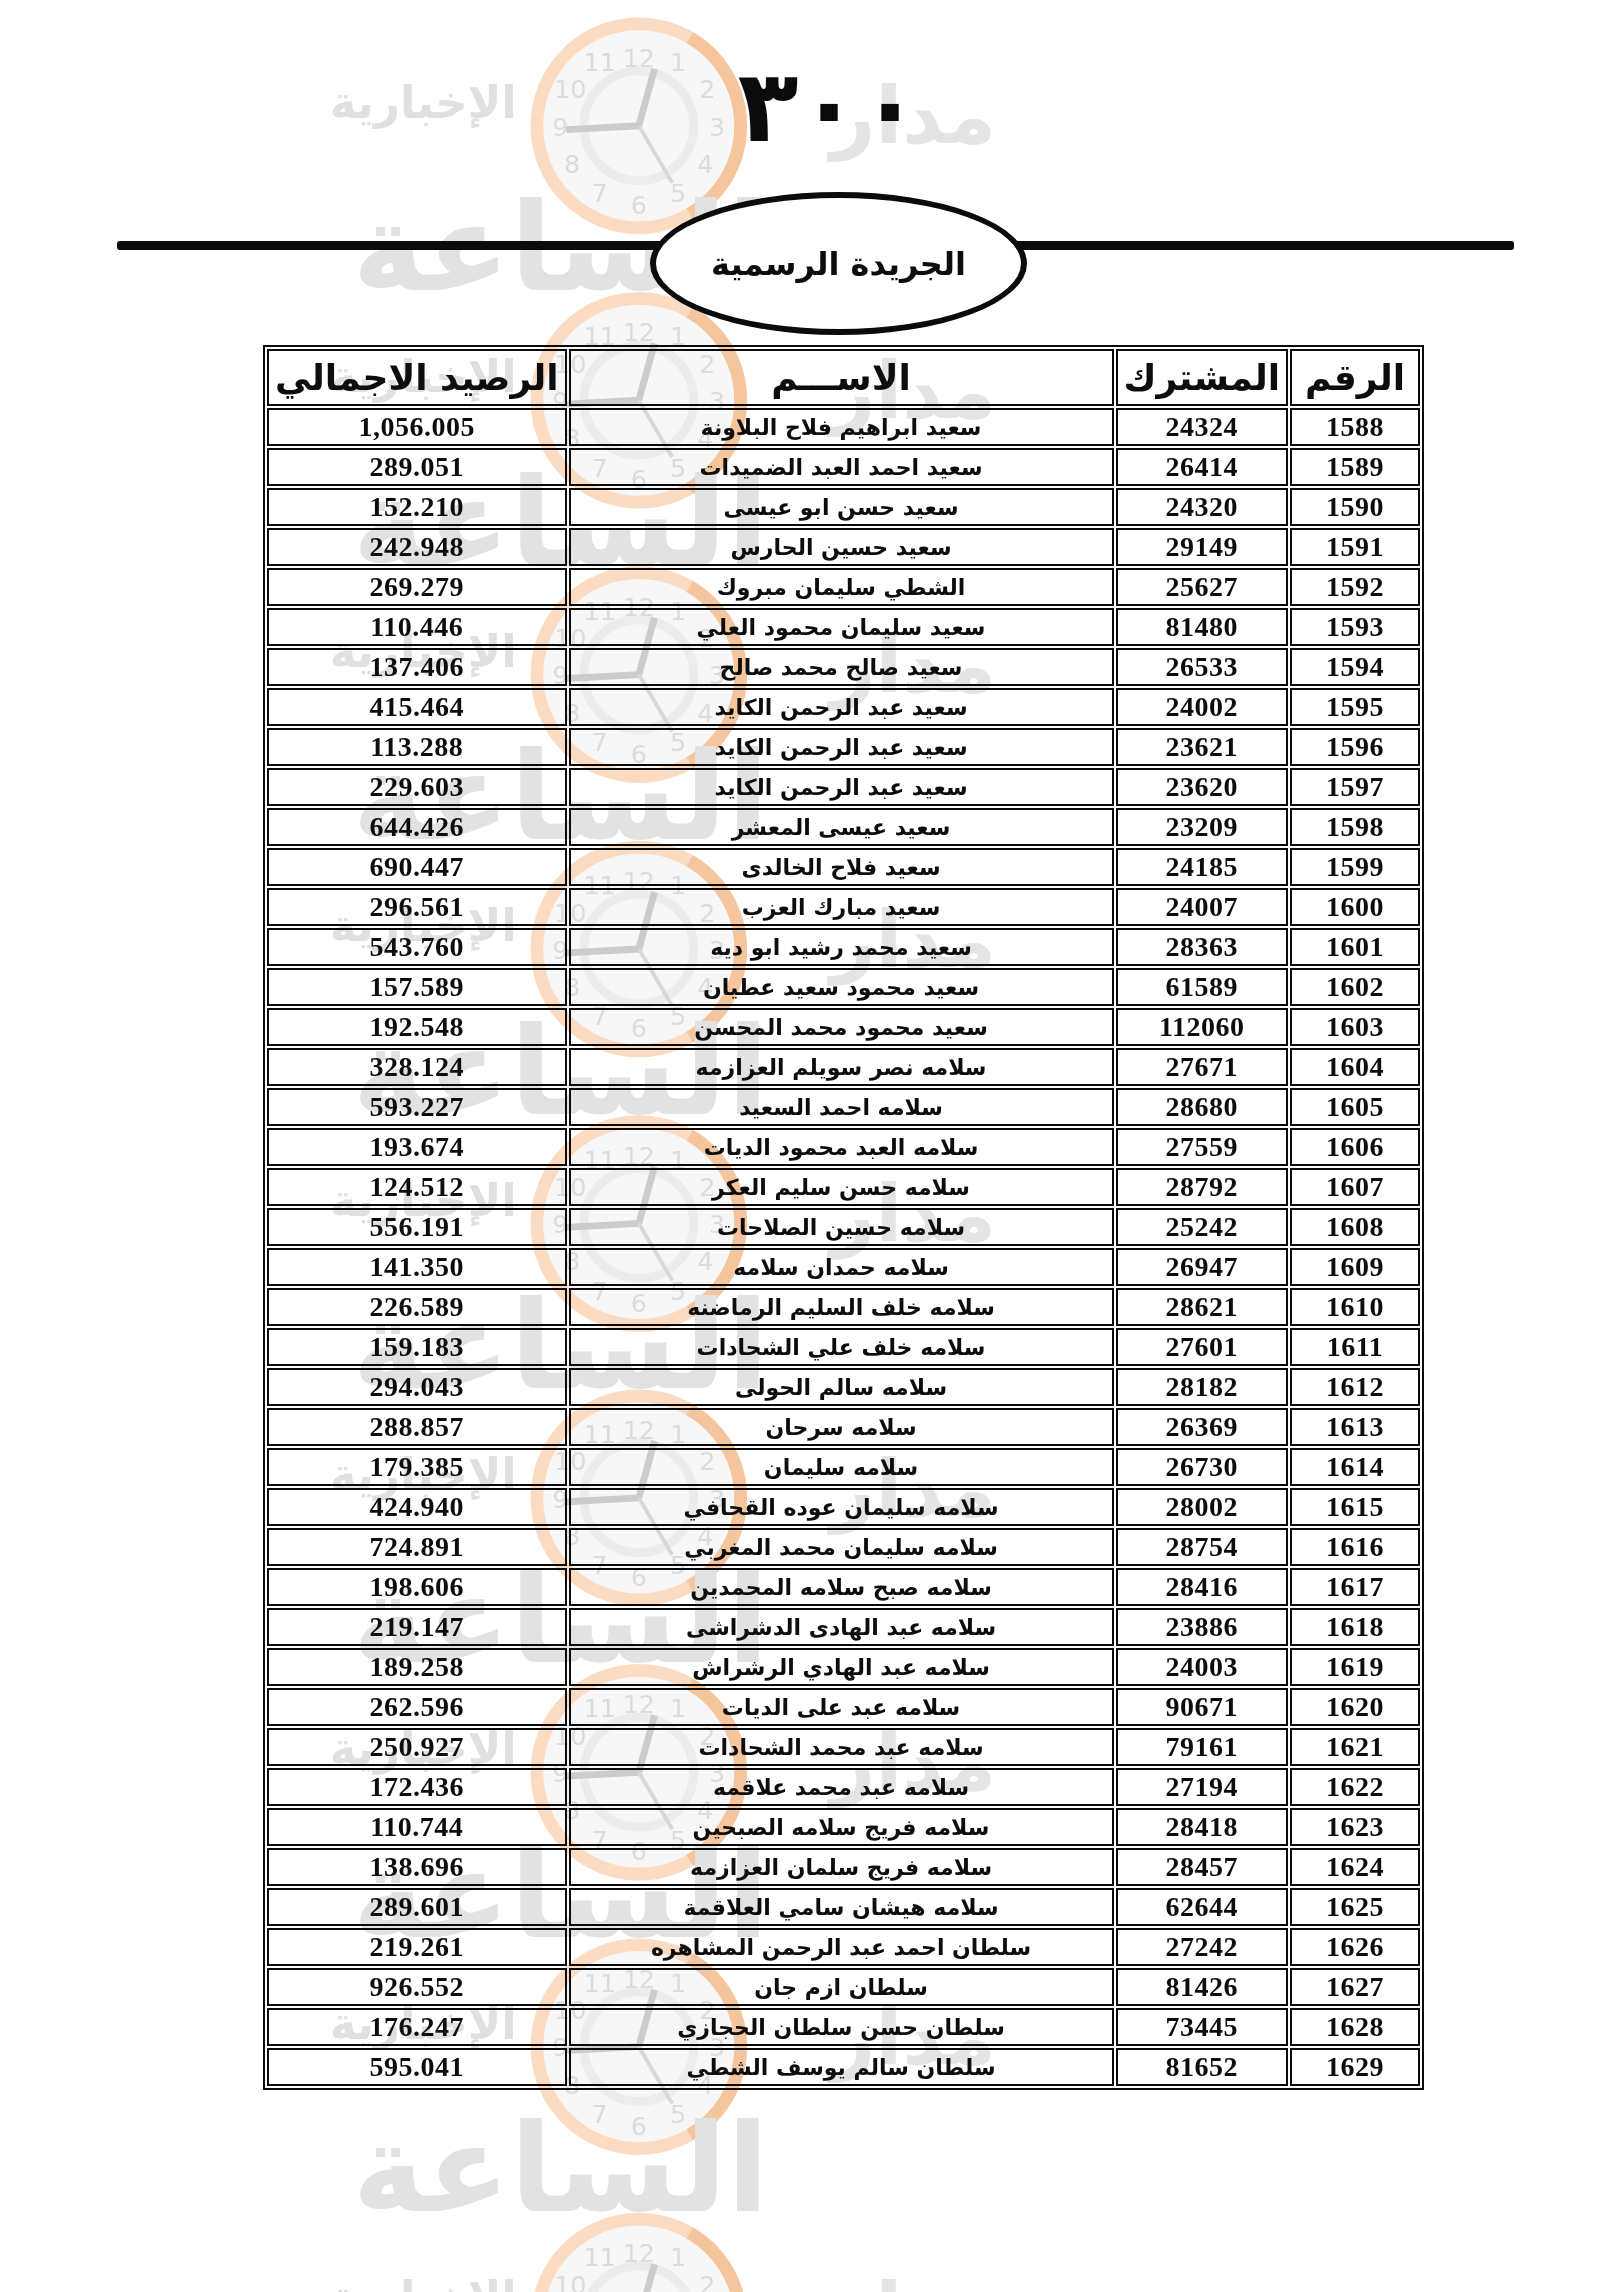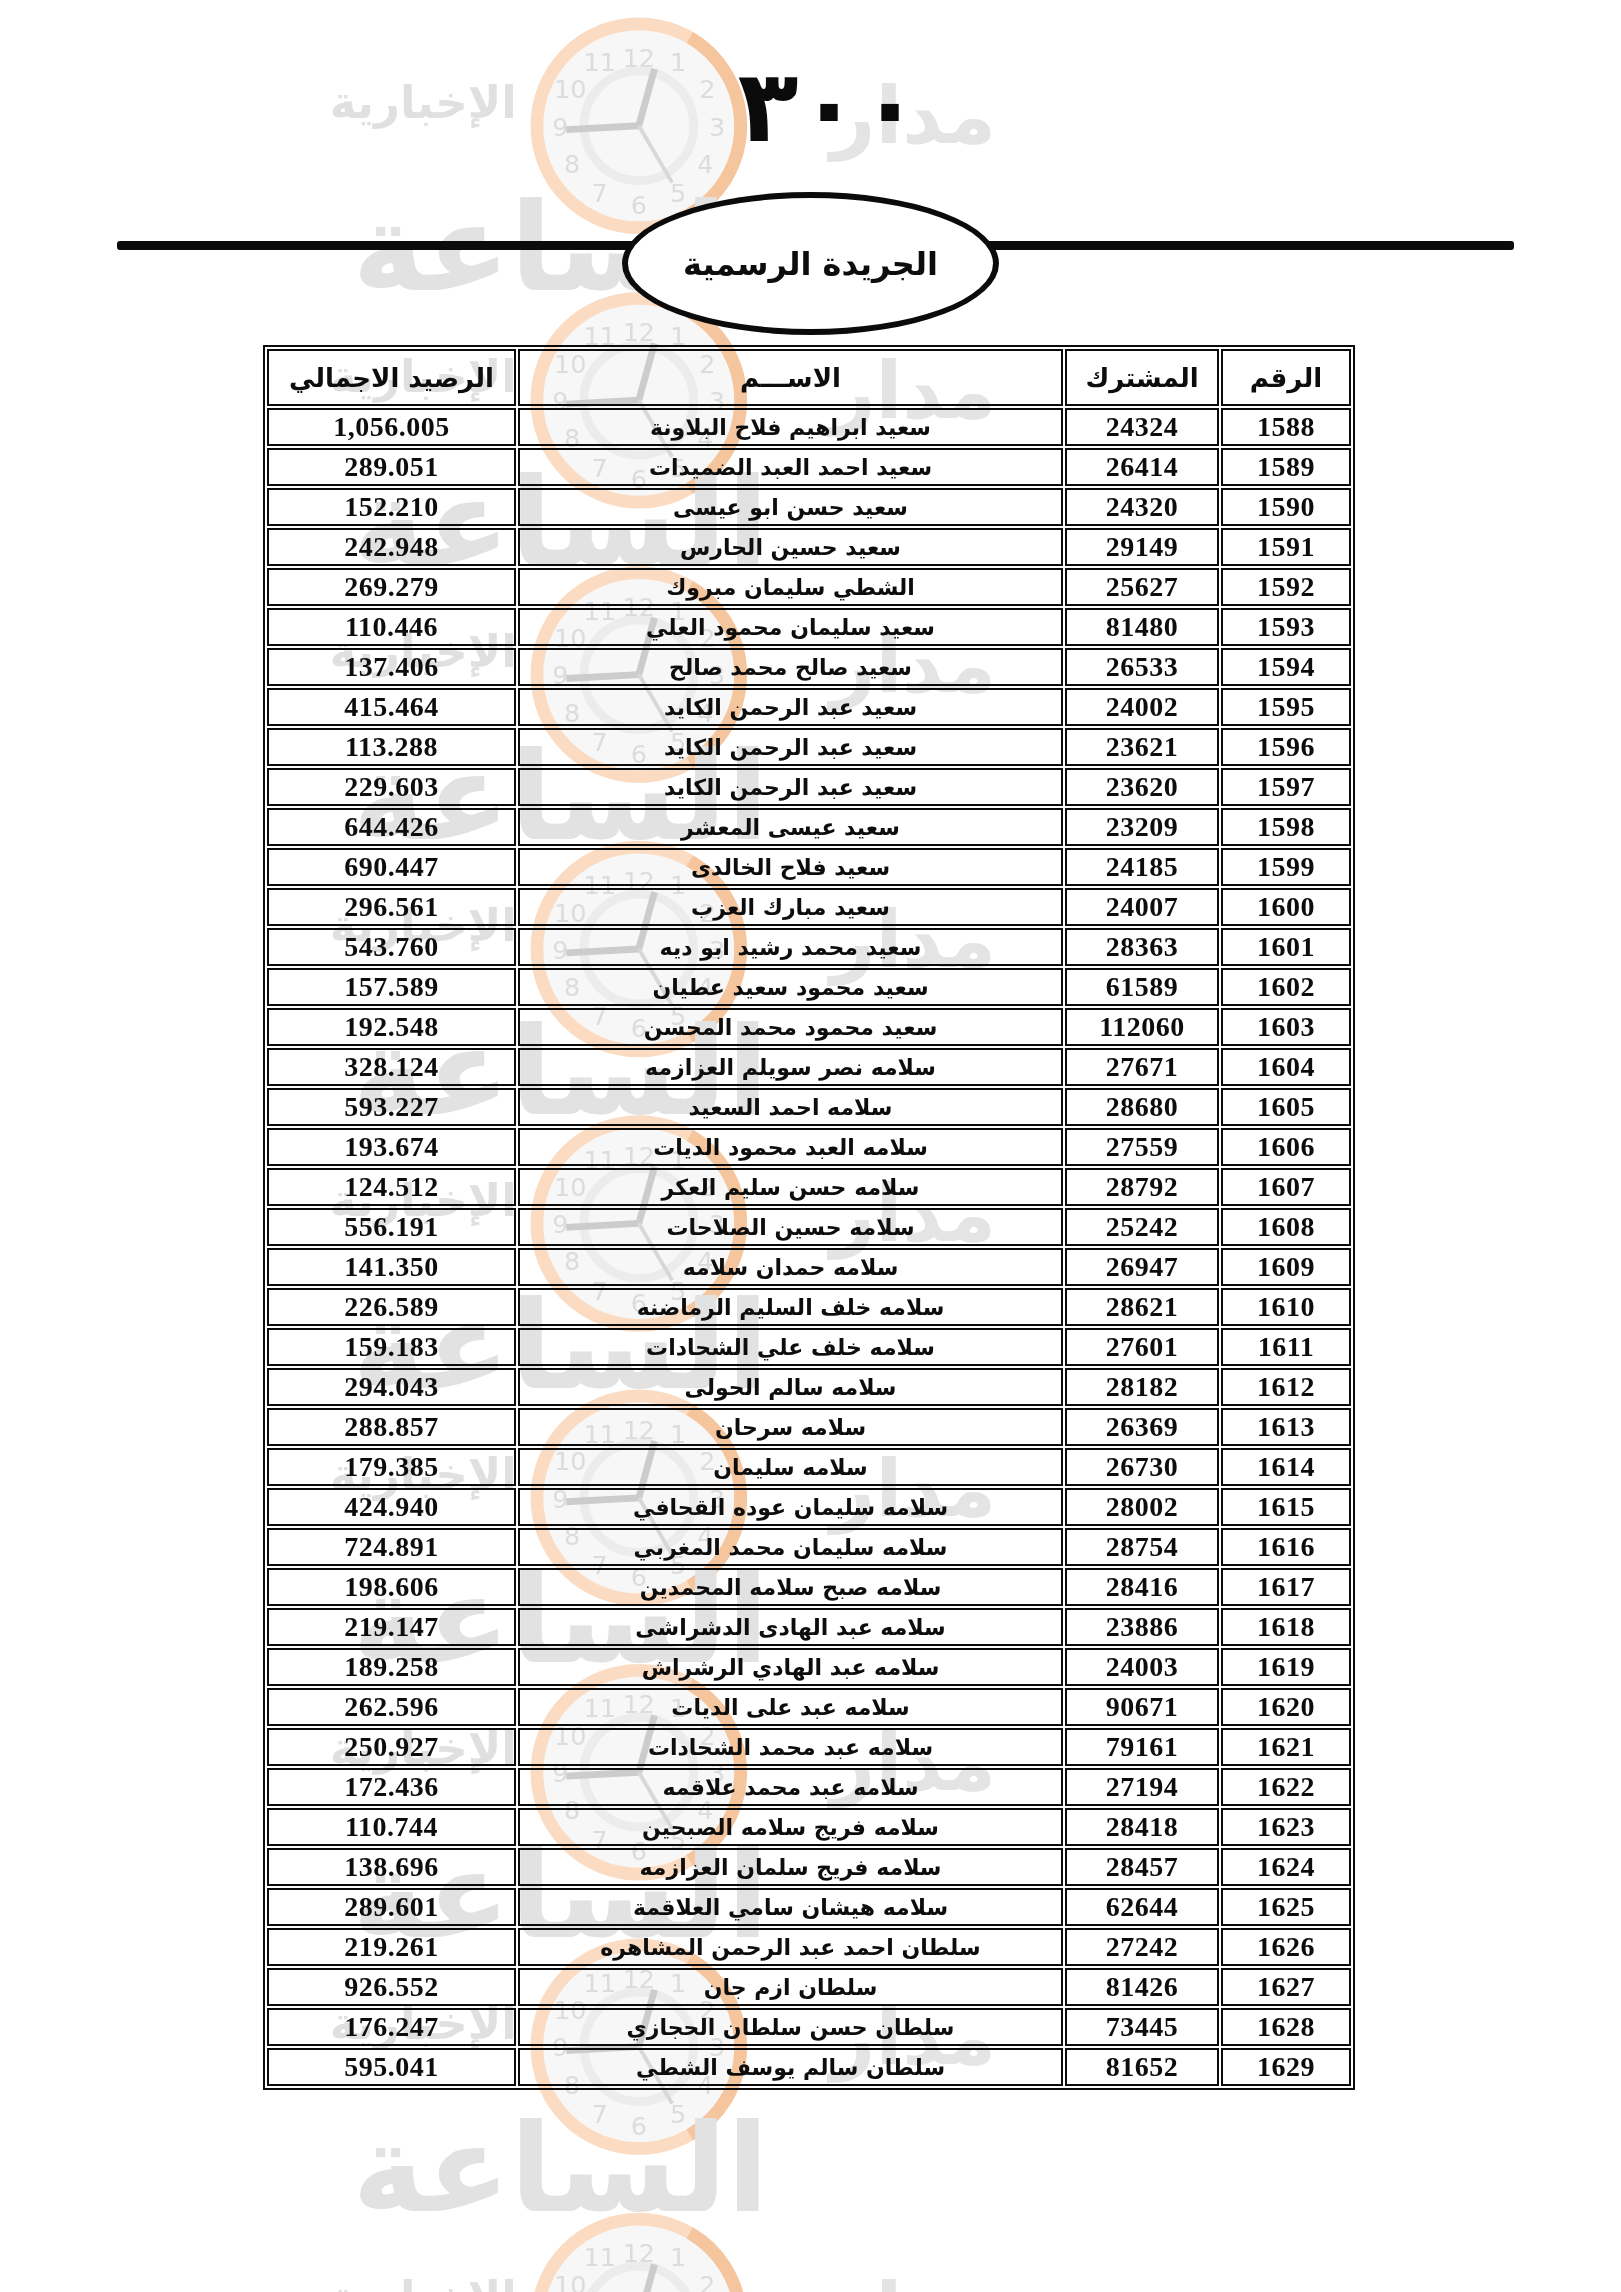--- a/index.html
+++ b/index.html
@@ -13,40 +13,40 @@
   .content { position:absolute; left:0; top:0; width:100%; height:100%; z-index:1; }
   .page-number {
     position:absolute; left:690px; top:47px; width:196px; text-align:center;
     font-size:100px; font-weight:bold; line-height:1.2; color:#0b0b0b;
   }
   .header-rule {
     position:absolute; left:76px; top:241px; width:1397px; height:8.8px;
     background:#0b0b0b; border-radius:2.9px;
   }
   .banner-oval {
-    position:absolute; left:581px; top:192px; width:365px; height:131px;
+    position:absolute; left:609px; top:192px; width:365px; height:131px;
     background:#ffffff; border:6.9px solid #0b0b0b; border-radius:50%;
     display:flex; align-items:center; justify-content:center; z-index:2;
   }
   .banner-oval span { font-size:32px; font-weight:bold; }
   
   .table-frame {
     position:absolute; left:222px; top:345px; z-index:2;
     border:2px solid #0b0b0b; background:transparent;
   }
   table.gz {
     border-collapse:separate; border-spacing:2px; background:transparent;
     direction:rtl; table-layout:fixed;
   }
   table.gz th, table.gz td {
     border:2px solid #0b0b0b; box-sizing:border-box; text-align:center;
     vertical-align:middle; padding:0 5.9px; background:transparent;
     overflow:hidden; white-space:nowrap;
   }
-  table.gz th { height:57px; font-size:26px; font-weight:bold; font-family:"DejaVu Sans", sans-serif; }
+  table.gz th { height:57px; font-size:36px; font-weight:bold; font-family:"DejaVu Sans", sans-serif; }
   table.gz td { height:38px; }
   td.rank, td.sub, td.bal {
     font-family:"Liberation Serif", serif; font-weight:bold; font-size:28px;
     letter-spacing:0.5px;
   }
   td.name { font-family:"DejaVu Sans", sans-serif; font-weight:bold; font-size:22px; }
   col.c-rank { width:130px; } col.c-sub { width:154px; }
   col.c-name { width:545px; } col.c-bal { width:249px; }
 </style>
 </head>

